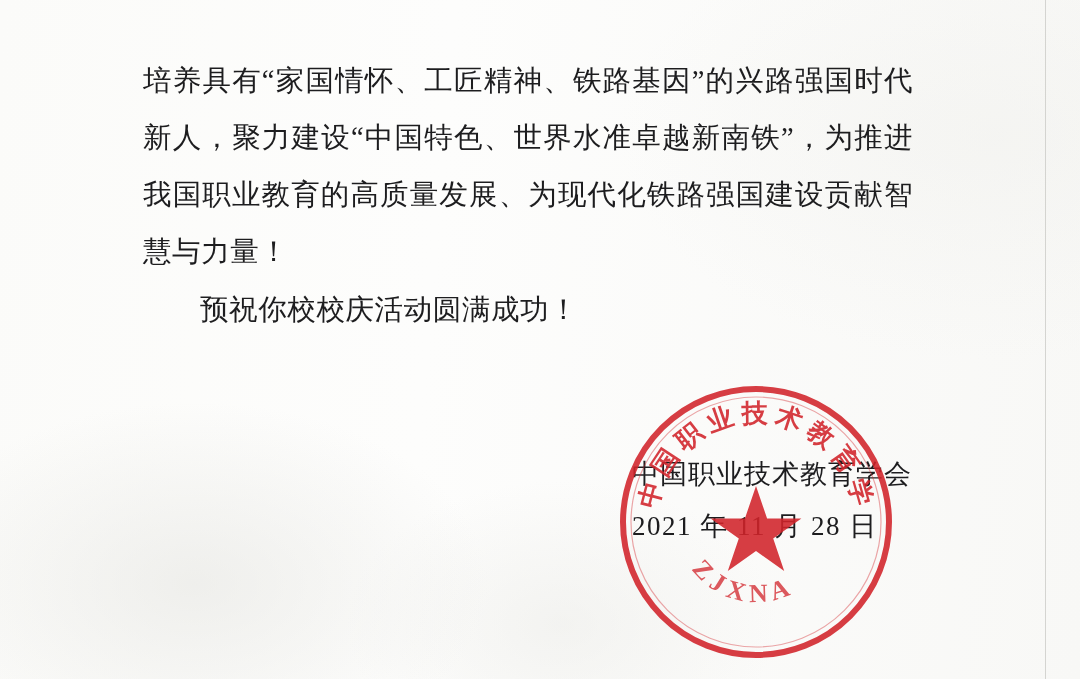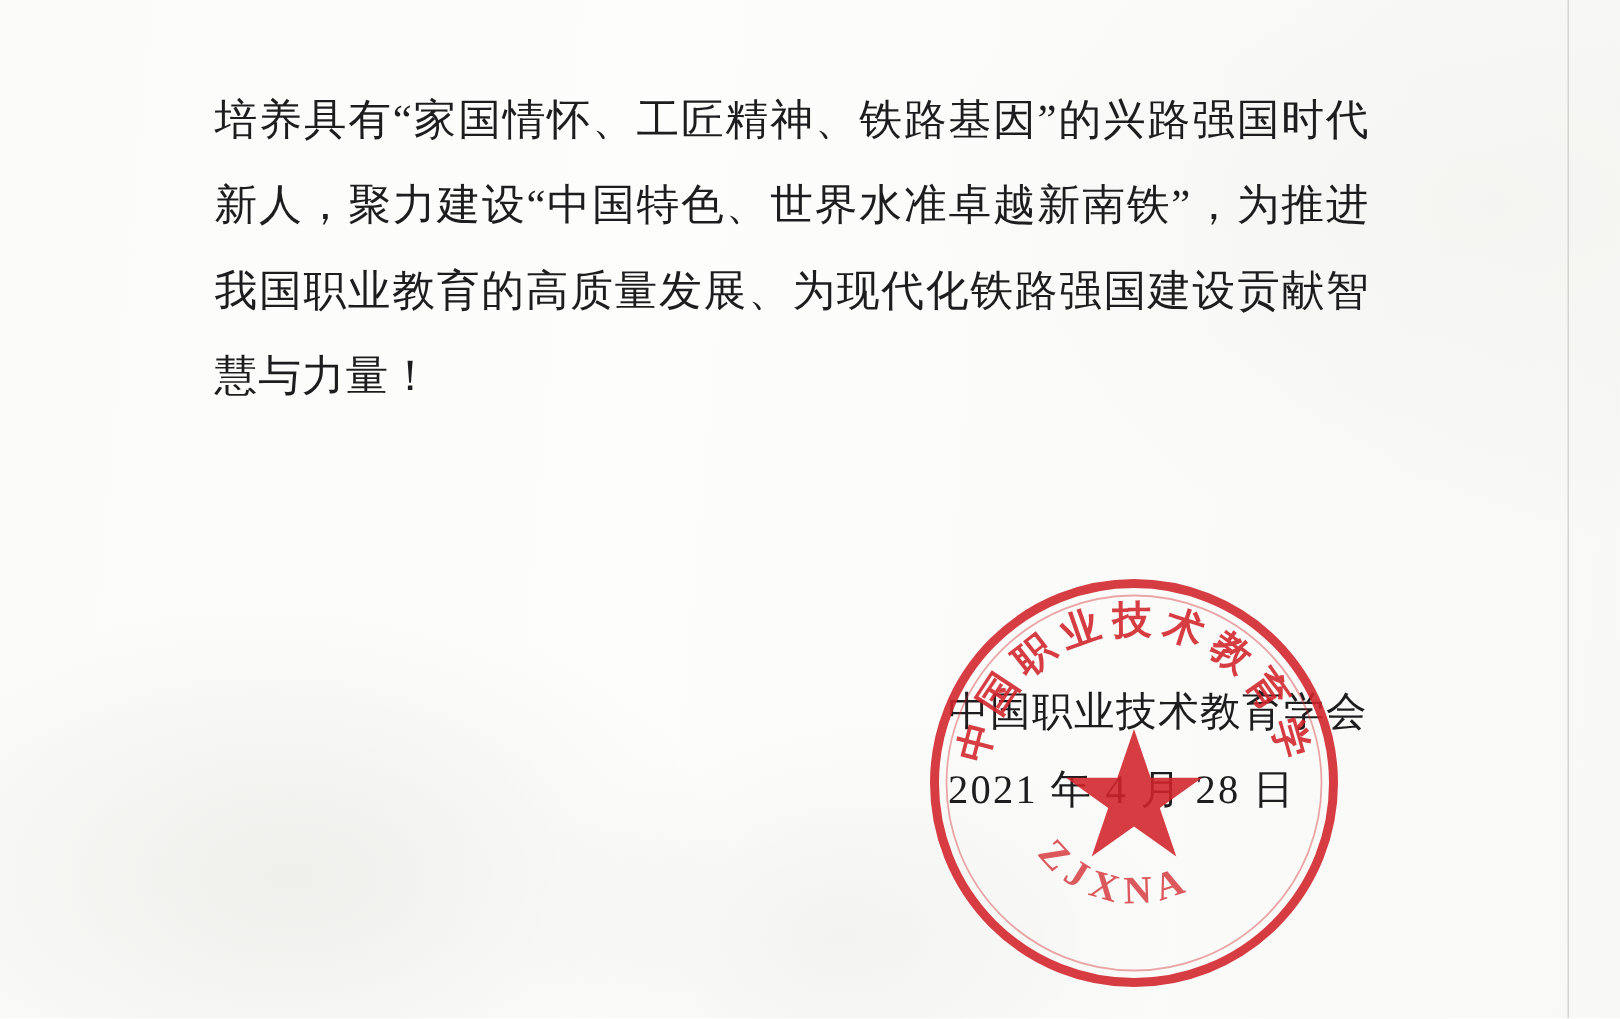--- a/index.html
+++ b/index.html
@@ -103,24 +103,25 @@
 </head>
 <body>
 
 <div class="page">
 
   <div class="paper-noise"></div>
   <div class="edge-line right"></div>
 
   <div class="body-text">培养具有“家国情怀、工匠精神、铁路基因”的兴路强国时代新人，聚力建设“中国特色、世界水准卓越新南铁”，为推进我国职业教育的高质量发展、为现代化铁路强国建设贡献智慧与力量！</div>
 
+  <div class="para-indent">预祝你校校庆活动圆满成功！</div>
 
   <div class="signature">
     <div class="line1">中国职业技术教育学会</div>
-    <div class="line2">2021 年 4 月 28 日</div>
+    <div class="line2">2021 年 11 月 28 日</div>
   </div>
 
   <div class="seal">
     <svg width="282" height="282" viewBox="0 0 282 282" xmlns="http://www.w3.org/2000/svg">
       <defs>
         <path id="arcPath" d="M 41,141 A 100,100 0 0 1 241,141" fill="none"></path>
         <path id="arcPathBottom" d="M 61,141 A 80,80 0 0 0 221,141" fill="none"></path>
       </defs>
 
       <circle cx="141" cy="141" r="133" fill="none" stroke="#d2232a" stroke-width="6"></circle>

